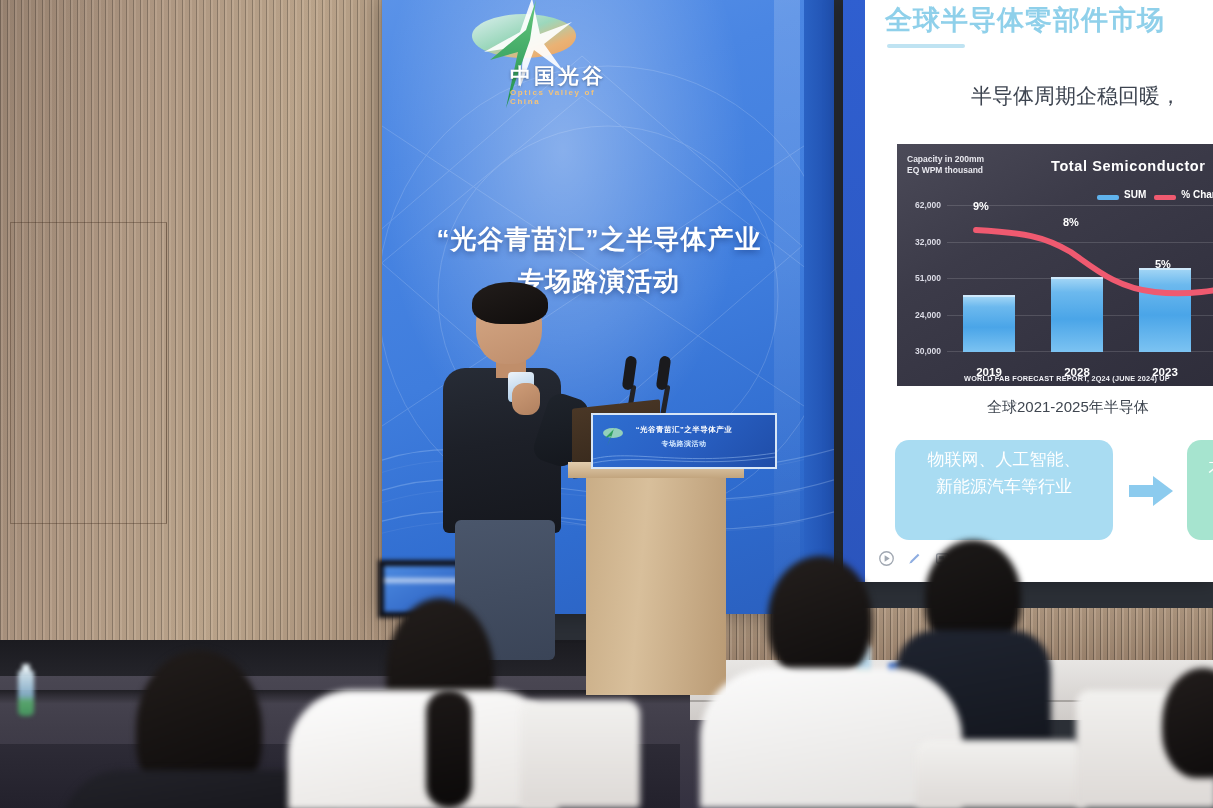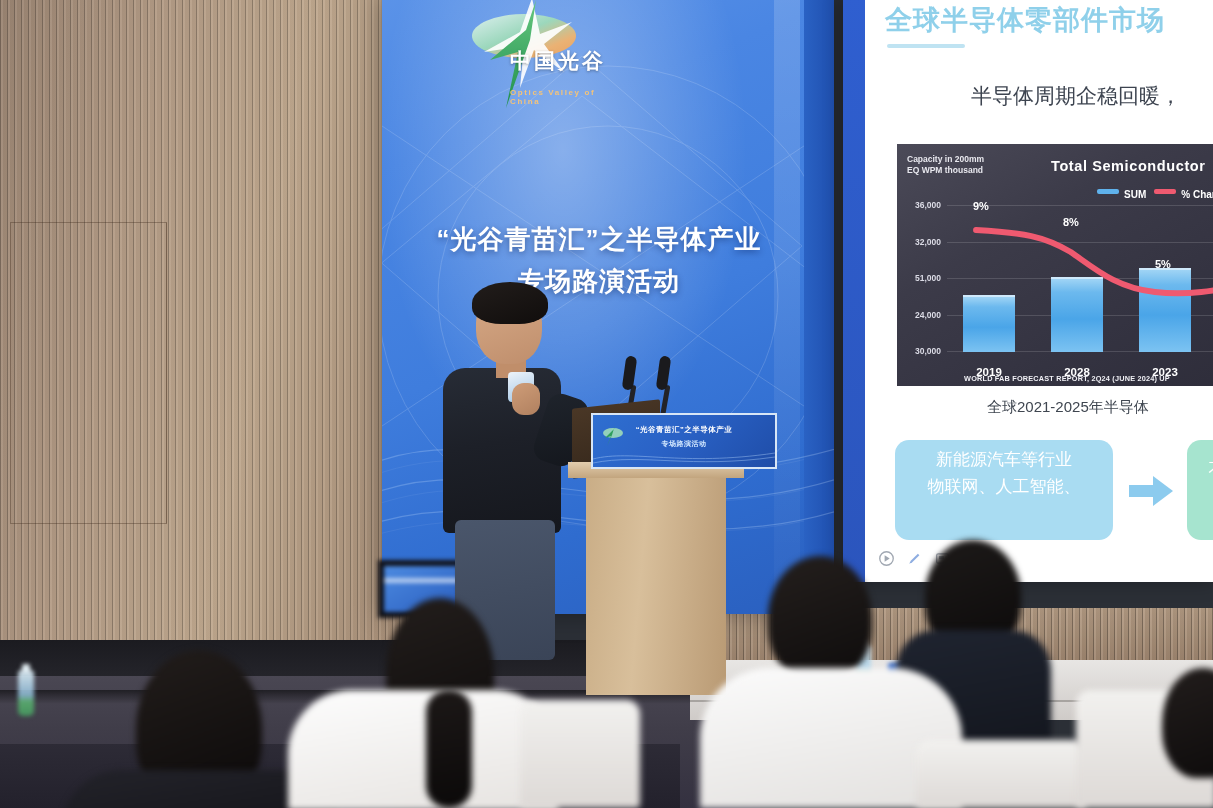--- a/index.html
+++ b/index.html
@@ -60,21 +60,21 @@
       linear-gradient(160deg,#5b93e8 0%, #4a86e3 22%, #3f7ddd 52%, #2f6ccf 78%, #2a5fbe 100%);
     box-shadow:0 0 24px rgba(0,0,0,.35);
     overflow:hidden;
   }
   .scr-deco{position:absolute;inset:0;opacity:.30;}
   .scr-vline{position:absolute;right:34px;top:0;width:26px;height:100%;
     background:linear-gradient(180deg,rgba(255,255,255,.16),rgba(255,255,255,.02));}
   .scr-edge{position:absolute;right:0;top:0;width:30px;height:100%;
     background:linear-gradient(90deg,#2a62c4,#1f4fae);}
   .logo-wrap{position:absolute;left:78px;top:4px;width:160px;height:112px;}
-  .logo-cn{position:absolute;left:50px;top:47px;font-size:21px;font-weight:700;color:#fff;
+  .logo-cn{position:absolute;left:50px;top:62px;font-size:21px;font-weight:700;color:#fff;
     letter-spacing:3px;text-shadow:0 1px 3px rgba(0,0,0,.35);}
   .logo-en{position:absolute;left:50px;top:88px;font-size:8px;color:#f3c37a;letter-spacing:1.6px;font-weight:700;}
   .scr-title{
     position:absolute;left:0;right:18px;top:222px;text-align:center;color:#fff;
     font-size:26px;font-weight:700;line-height:42px;letter-spacing:1px;
     text-shadow:0 2px 6px rgba(0,20,70,.45);
   }
   .scr-title span{display:block;}
   .wave{position:absolute;left:0;bottom:40px;width:100%;height:180px;opacity:.45;}
 
@@ -91,21 +91,21 @@
   .slide-rule{position:absolute;left:22px;top:50px;width:78px;height:4px;background:#bfe3f2;border-radius:2px;}
   .slide-sub{position:absolute;left:106px;top:88px;font-size:21px;color:#3d4450;white-space:nowrap;}
 
   
   .chart-card{position:absolute;left:32px;top:150px;width:340px;height:242px;
     background:linear-gradient(150deg,#4b4a58 0%,#3c3b49 35%,#343341 70%,#2e2d3a 100%);
     box-shadow:0 0 0 3px #fff;overflow:hidden;}
   .ch-axis-label{position:absolute;left:10px;top:10px;color:#e9e9ef;font-size:8.5px;font-weight:700;line-height:11px;}
   .ch-title{position:absolute;left:154px;top:14px;color:#ffffff;font-size:14.5px;font-weight:700;letter-spacing:.6px;white-space:nowrap;}
   .ch-legend{position:absolute;left:200px;top:45px;display:flex;align-items:center;gap:8px;}
-  .lg-item{display:flex;align-items:flex-start;gap:5px;color:#fff;font-size:10px;font-weight:700;white-space:nowrap;}
+  .lg-item{display:flex;align-items:flex-end;gap:5px;color:#fff;font-size:10px;font-weight:700;white-space:nowrap;}
   .lg-sw{width:22px;height:5px;border-radius:2px;}
   .ch-plot{position:absolute;left:50px;top:62px;right:0;bottom:34px;}
   .ch-grid{position:absolute;left:0;right:0;height:1px;background:rgba(255,255,255,.14);}
   .ch-ytick{position:absolute;right:100%;margin-right:6px;transform:translateY(-50%);
     color:#dcdce6;font-size:8.5px;font-weight:700;white-space:nowrap;}
   .bar{position:absolute;bottom:0;width:52px;
     background:linear-gradient(180deg,#9fd4f5 0%,#6cb9ee 18%,#4aa5e8 55%,#7cc3f2 100%);
     border-top:2px solid #cfe9fb;}
   .bar-x{position:absolute;bottom:-26px;width:52px;text-align:center;color:#fff;font-size:11.5px;font-weight:700;}
   .pct{position:absolute;color:#fff;font-size:11px;font-weight:700;}
@@ -281,21 +281,21 @@
           <div class="ch-grid" style="bottom:25%">
               <span class="ch-ytick">24,000</span>
             </div>
           <div class="ch-grid" style="bottom:50%">
               <span class="ch-ytick">51,000</span>
             </div>
           <div class="ch-grid" style="bottom:75%">
               <span class="ch-ytick">32,000</span>
             </div>
           <div class="ch-grid" style="bottom:100%">
-              <span class="ch-ytick">36,000</span>
+              <span class="ch-ytick">62,000</span>
             </div>
 
           <div class="bar" style="left:16px;height:37.5%"></div>
           <div class="bar" style="left:104px;height:50%"></div>
           <div class="bar" style="left:192px;height:56%"></div>
 
           <div class="bar-x" style="left:16px">2019</div>
           <div class="bar-x" style="left:104px">2028</div>
           <div class="bar-x" style="left:192px">2023</div>
 
@@ -305,22 +305,22 @@
           <div class="pct" style="left:26px;top:-6px">9%</div>
           <div class="pct" style="left:116px;top:10px">8%</div>
           <div class="pct" style="left:208px;top:52px">5%</div>
         </div>
         <div class="ch-src">WORLD FAB FORECAST REPORT, 2Q24 (JUNE 2024) UP</div>
       </div>
 
       <div class="slide-caption">全球2021-2025年半导体</div>
 
       <div class="bluebox">
+        <div>物联网、人工智能、</div>
         <div>新能源汽车等行业</div>
-        <div>物联网、人工智能、</div>
       </div>
 
       <svg class="arrow-right" viewBox="0 0 44 34">
         <path d="M0 11 L24 11 L24 2 L44 17 L24 32 L24 23 L0 23 Z" fill="#8ccbee"></path>
       </svg>
 
       <div class="greenbox">
         <span>不</span>
       </div>
 

